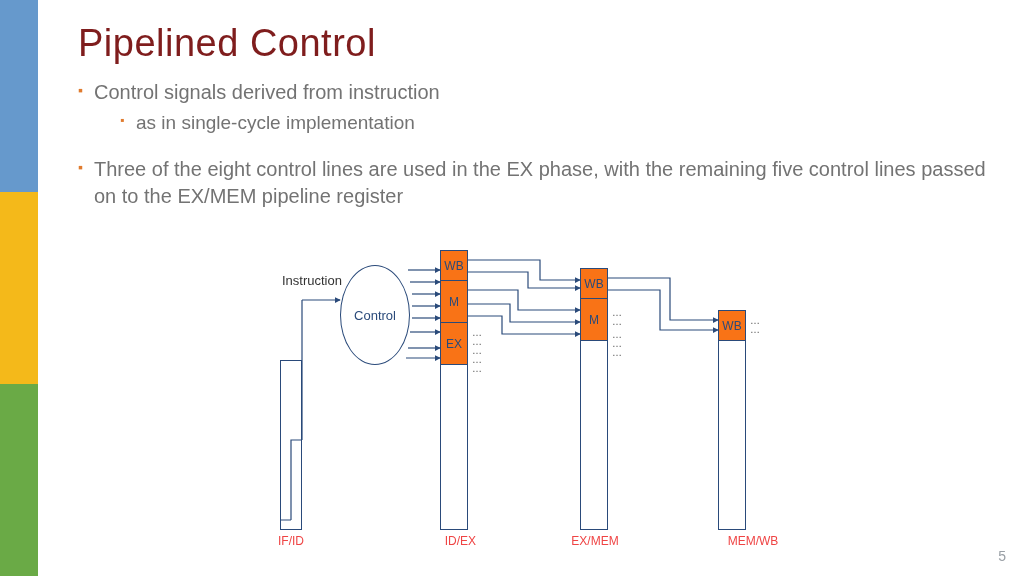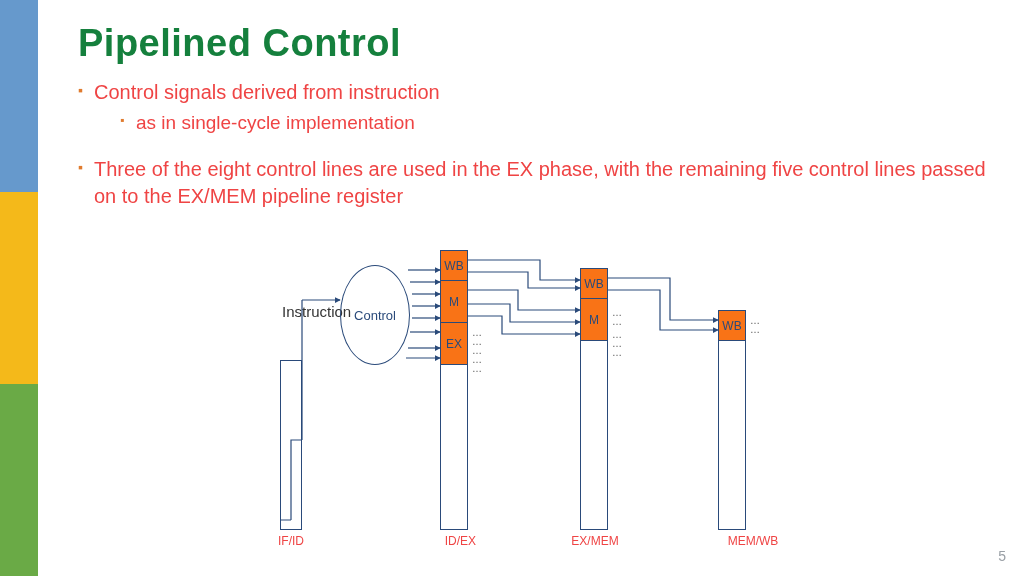--- a/index.html
+++ b/index.html
@@ -35,28 +35,28 @@
     background: #fff;
   }
   .content {
     position: absolute;
     left: 78px;
     top: 22px;
     right: 20px;
   }
   .title {
     font-size: 38px;
-    font-weight: 700;
-    color: #15803d;
+    font-weight: 400;
+    color: #7f1d1d;
     margin-bottom: 14px;
     letter-spacing: 0.5px;
   }
   .bullets {
     font-size: 20px;
-    color: #ef4444;
+    color: #737373;
     line-height: 1.35;
   }
   .bul1 {
     position: relative;
     padding-left: 16px;
     margin-bottom: 4px;
   }
   .bul1::before {
     content: "▪";
     position: absolute;
@@ -151,22 +151,22 @@
   .memwb-body { left: 478px; top: 110px; width: 28px; height: 190px; }
   svg.wires {
     position: absolute;
     left: 0; top: 0;
     width: 560px; height: 320px;
     pointer-events: none;
   }
   .instr-label {
     position: absolute;
     left: 42px;
-    top: 73px;
-    font-size: 15px;
+    top: 43px;
+    font-size: 13px;
     color: #333;
   }
   .dots {
     position: absolute;
     font-size: 10px;
     color: #555;
     line-height: 0.9;
   }
 </style>
 </head>

